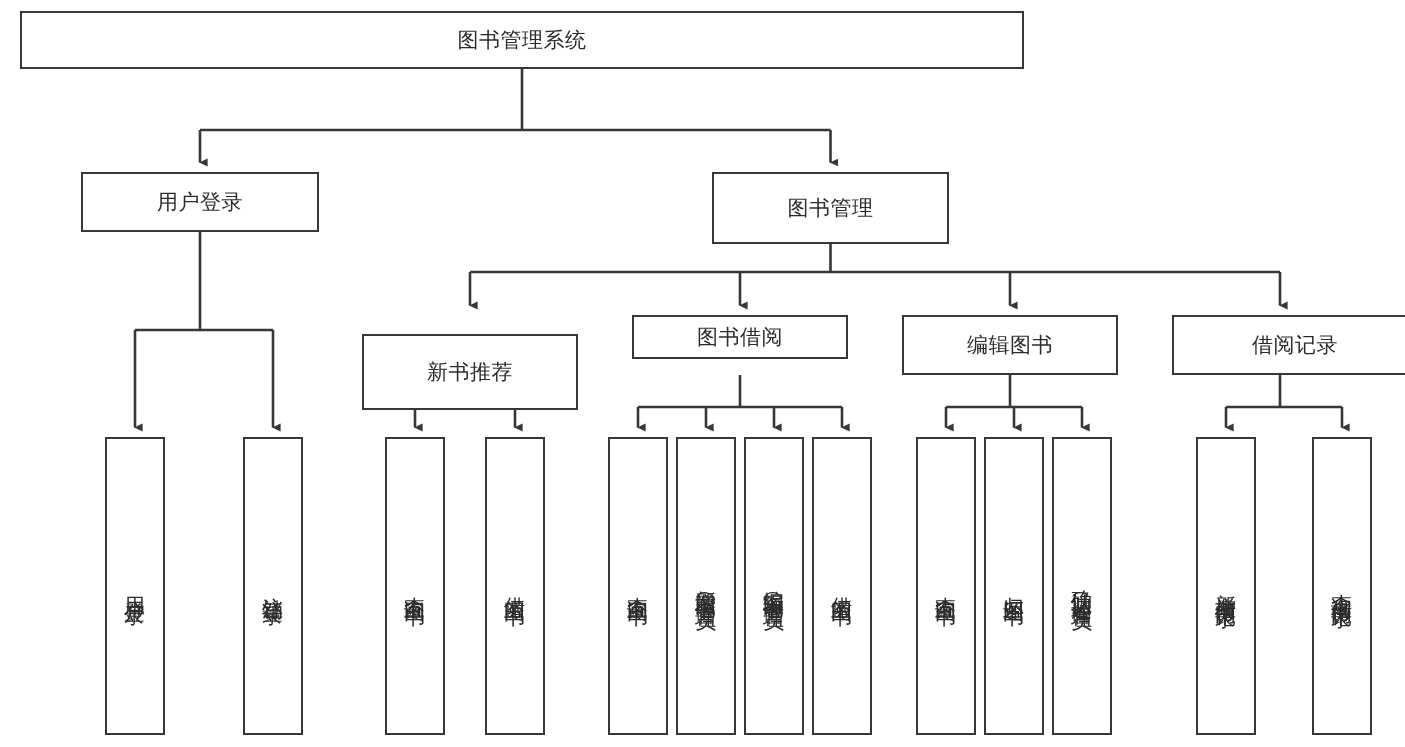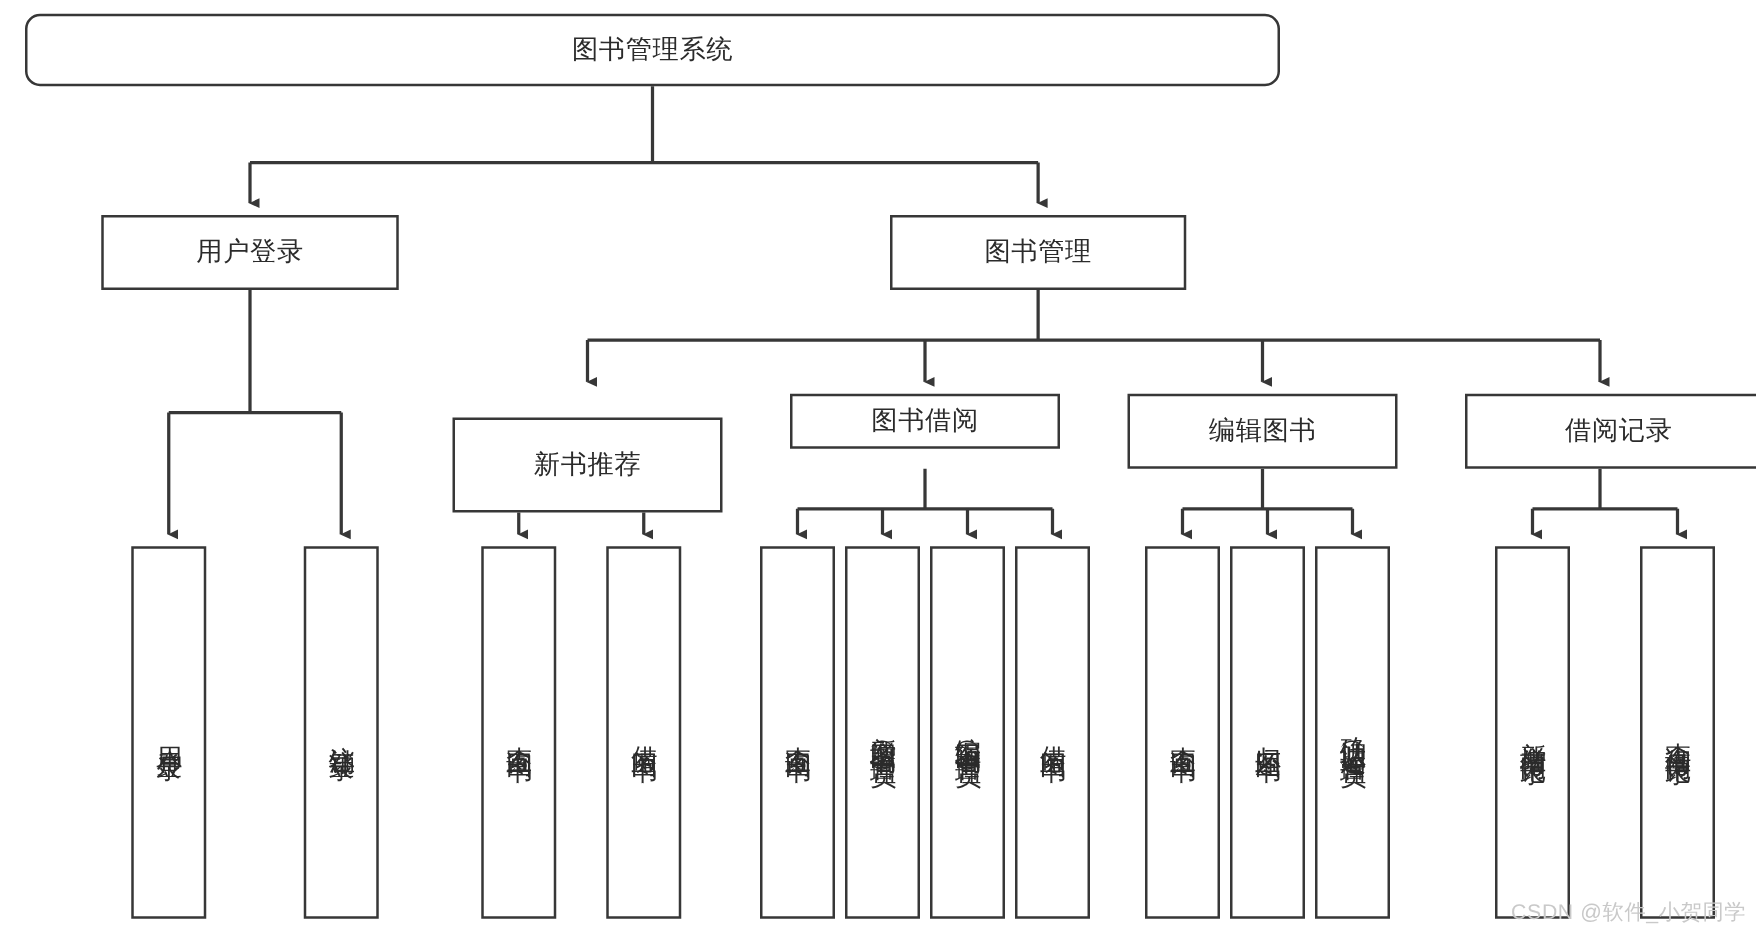--- a/index.html
+++ b/index.html
@@ -106,27 +106,27 @@
         <path d="M1014,407 L1014,427.5" marker-end="url(#arrowhead)"></path>
         <path d="M1082,407 L1082,427.5" marker-end="url(#arrowhead)"></path>
         <path d="M1280,375 L1280,407"></path>
         <path d="M1226,407 L1342,407"></path>
         <path d="M1226,407 L1226,427.5" marker-end="url(#arrowhead)"></path>
         <path d="M1342,407 L1342,427.5" marker-end="url(#arrowhead)"></path>
       </g>
   </svg>
 
   <div id="nodes-layer">
-      <div class="node-box" style="left: 20px; top: 11px; width: 1004px; height: 58px; border-radius: 12px;">
+      <div class="node-box" style="left: 20px; top: 11px; width: 1004px; height: 58px;">
         <span class="node-label">图书管理系统</span>
       </div>
       <div class="node-box" style="left: 81px; top: 172px; width: 238px; height: 60px;">
         <span class="node-label">用户登录</span>
       </div>
-      <div class="node-box" style="left: 712px; top: 172px; width: 237px; height: 60px;">
+      <div class="node-box" style="left: 712px; top: 172px; width: 237px; height: 72px;">
         <span class="node-label">图书管理</span>
       </div>
       <div class="node-box" style="left: 362px; top: 334px; width: 216px; height: 76px;">
         <span class="node-label">新书推荐</span>
       </div>
       <div class="node-box" style="left: 632px; top: 315px; width: 216px; height: 44px;">
         <span class="node-label">图书借阅</span>
       </div>
       <div class="node-box" style="left: 902px; top: 315px; width: 216px; height: 60px;">
         <span class="node-label">编辑图书</span>
@@ -168,14 +168,13 @@
         <span class="node-label">确认归还（管理员）</span>
       </div>
       <div class="node-box vertical" style="left: 1196px; top: 437px; width: 60px; height: 298px;">
         <span class="node-label">新增借阅记录</span>
       </div>
       <div class="node-box vertical" style="left: 1312px; top: 437px; width: 60px; height: 298px;">
         <span class="node-label">查询借阅记录</span>
       </div>
     </div>
 
-  <div class="watermark">CSDN @软件_小贺同学</div>
 </div>
 
 </body></html>

